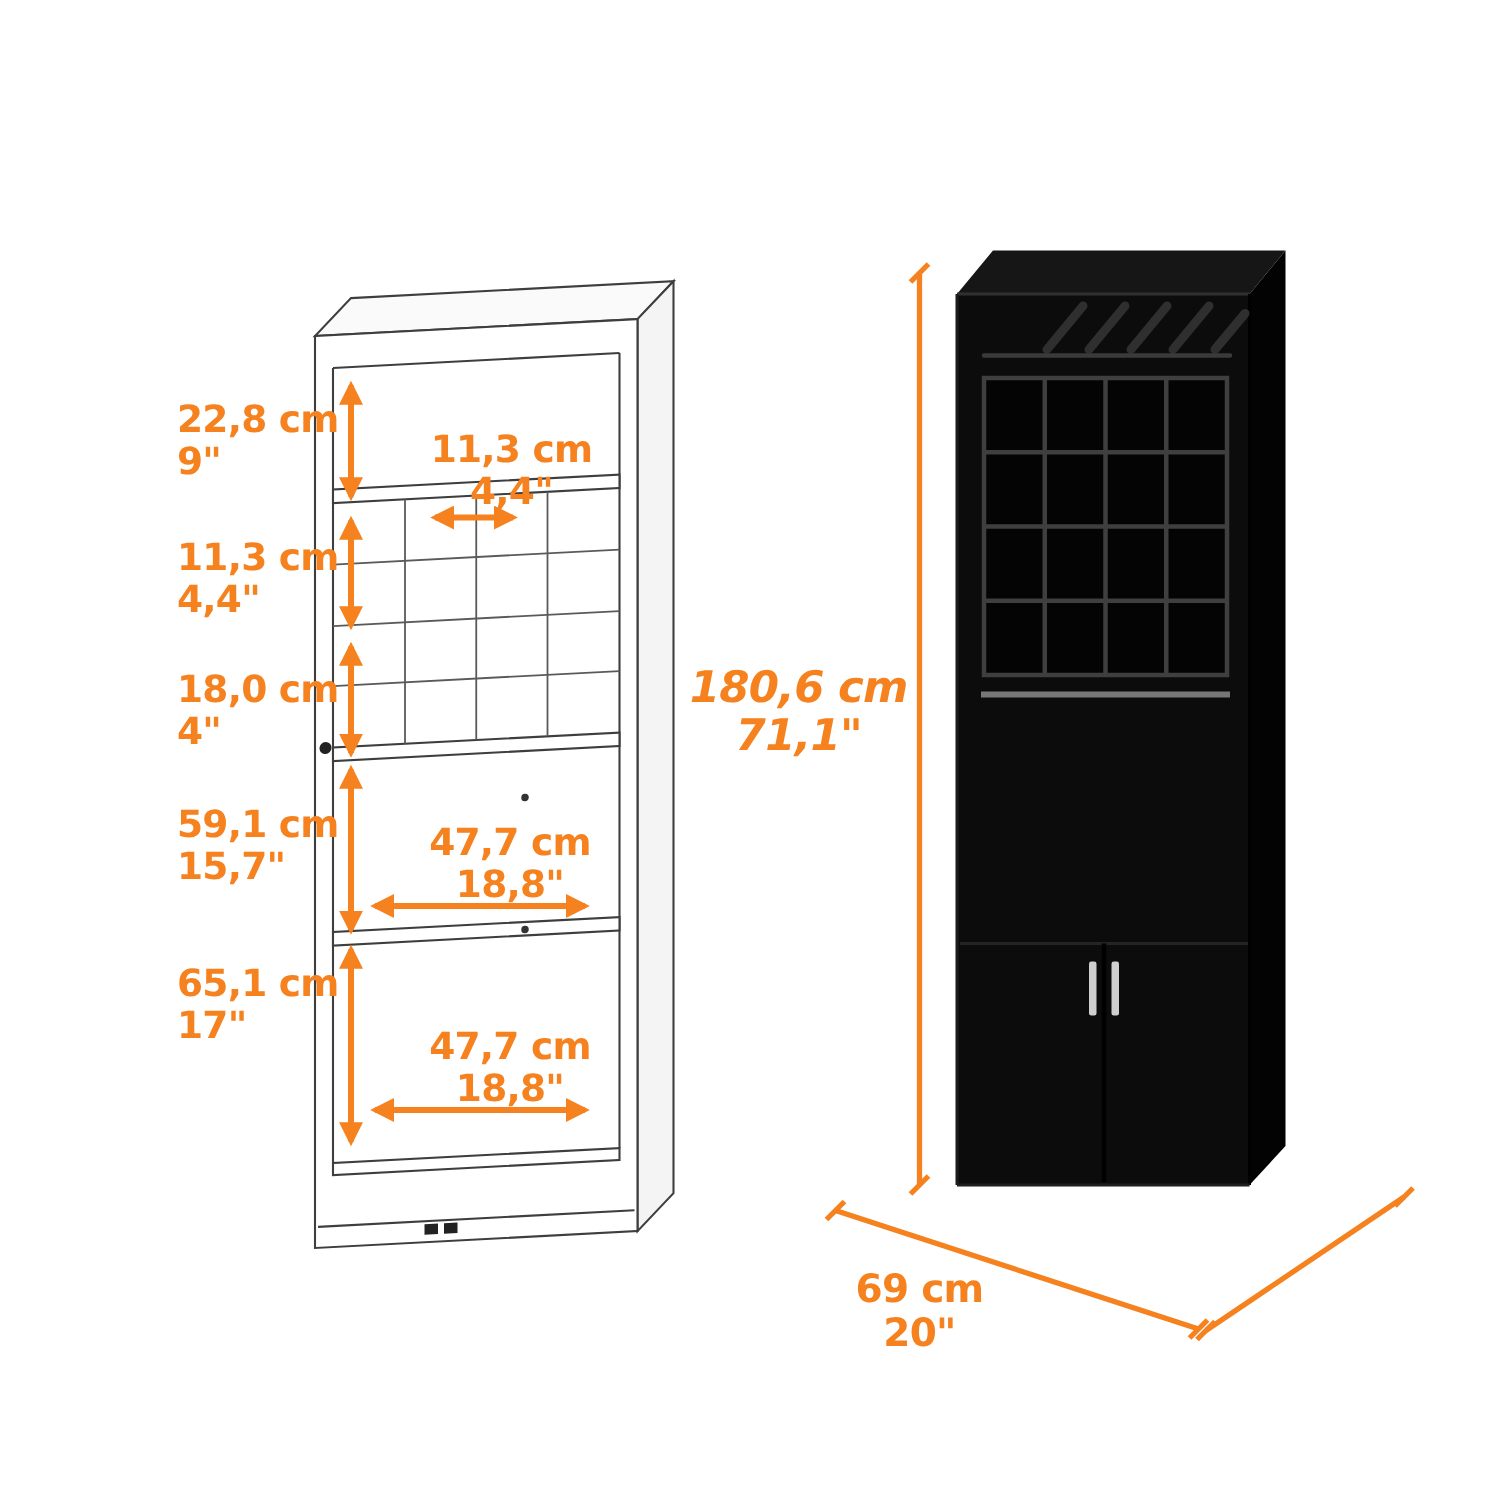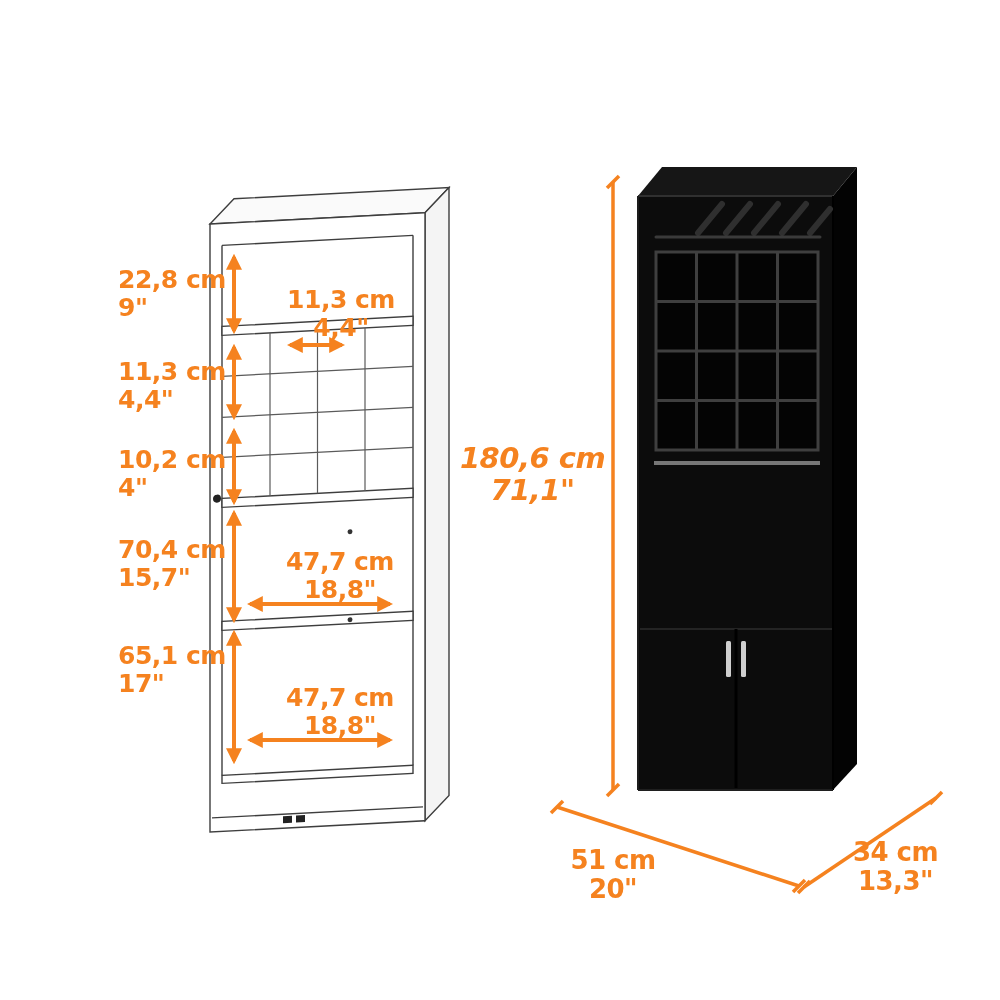--- a/index.html
+++ b/index.html
@@ -141,26 +141,26 @@
     <span>11,3 cm</span>
     <span>4,4"</span>
   </div>
 
   <div class="dim-label" style="left:118px;top:358px">
     <span>11,3 cm</span>
     <span>4,4"</span>
   </div>
 
   <div class="dim-label" style="left:118px;top:446px">
-    <span>10,2 cm</span>
+    <span>18,0 cm</span>
     <span>4"</span>
   </div>
 
   <div class="dim-label" style="left:118px;top:536px">
-    <span>70,4 cm</span>
+    <span>59,1 cm</span>
     <span>15,7"</span>
   </div>
 
   <div class="dim-label centered" style="left:285px;top:548px;width:110px">
     <span>47,7 cm</span>
     <span>18,8"</span>
   </div>
 
   <div class="dim-label" style="left:118px;top:642px">
     <span>65,1 cm</span>
@@ -171,22 +171,18 @@
     <span>47,7 cm</span>
     <span>18,8"</span>
   </div>
 
   <div class="dim-label centered big" style="left:455px;top:443px;width:155px">
     <span>180,6 cm</span>
     <span>71,1"</span>
   </div>
 
   <div class="dim-label centered mid" style="left:560px;top:846px;width:106px">
-    <span>51 cm</span>
+    <span>69 cm</span>
     <span>20"</span>
   </div>
 
-  <div class="dim-label centered mid" style="left:838px;top:838px;width:115px">
-    <span>34 cm</span>
-    <span>13,3"</span>
-  </div>
 
 </div>
 
 </body></html>

